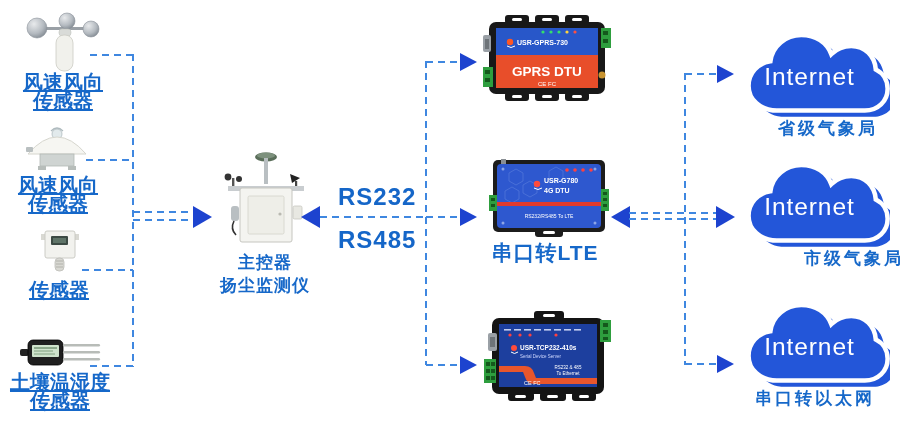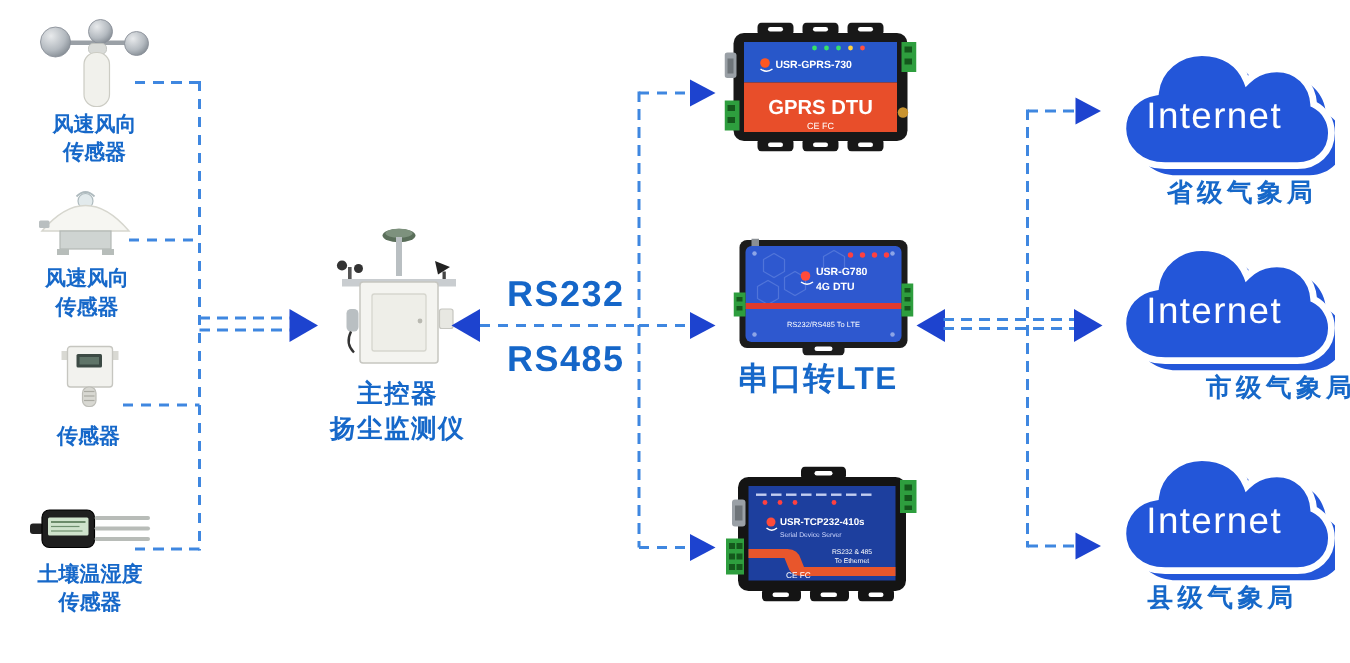--- a/index.html
+++ b/index.html
@@ -6,21 +6,21 @@
     --accent:#1668c9; --line:#3f87e0; --arrow:#1d43cf; --cloud:#2356d9;
     --dtu_blue:#2857c9; --dtu_orange:#e84e2a; --lte_blue:#2e58cf;
     --eth_navy:#1d3f9e; --term_green:#2e9e3e;
   }
   html,body{margin:0;padding:0;background:#fff;}
   .canvas{position:relative;width:900px;height:442px;background:#fff;overflow:hidden;
           font-family:"Liberation Sans","DejaVu Sans",sans-serif;}
   .abs{position:absolute;}
   .lbl{position:absolute;color:var(--accent);font-weight:bold;text-align:center;}
   .lbl div{white-space:nowrap;}
-  .s-lbl{font-size:14px;line-height:19px;}
+  .s-lbl{font-size:20px;line-height:19px;text-decoration:underline;}
   .c-lbl{font-size:17px;line-height:23px;letter-spacing:1px;}
   .d-lbl{font-size:21px;line-height:24px;letter-spacing:1px;}
   .cl-lbl{font-size:17px;letter-spacing:3px;}
   .rs{position:absolute;color:#1566c8;font-size:24px;font-weight:bold;letter-spacing:1px;text-align:right;}
   .hline{position:absolute;height:2px;
          background:repeating-linear-gradient(90deg,var(--line) 0 7px,transparent 7px 12px);}
   .vline{position:absolute;width:2px;
          background:repeating-linear-gradient(180deg,var(--line) 0 7px,transparent 7px 12px);}
   .arr{position:absolute;width:0;height:0;}
   .arr-r-big{border-top:11px solid transparent;border-bottom:11px solid transparent;border-left:19px solid var(--arrow);}
@@ -299,15 +299,15 @@
     <use href="#cloudP" class="cloud-fill cloud-outline"></use>
     <text x="76" y="66" text-anchor="middle" class="cloud-word">Internet</text>
   </svg>
   <div class="lbl cl-lbl" style="left:794px;top:247px;width:120px">市级气象局</div>
 
   <svg class="abs" style="left:738px;top:295px" width="152" height="100" viewBox="0 0 162 110">
     <use href="#cloudP" transform="translate(9,7)" class="cloud-fill"></use>
     <use href="#cloudP" class="cloud-fill cloud-outline"></use>
     <text x="76" y="66" text-anchor="middle" class="cloud-word">Internet</text>
   </svg>
-  <div class="lbl cl-lbl" style="left:755px;top:387px;width:120px">县级气象局</div>
+  <div class="lbl cl-lbl" style="left:755px;top:387px;width:120px">串口转以太网</div>
 
 </div>
 
 </body></html>

